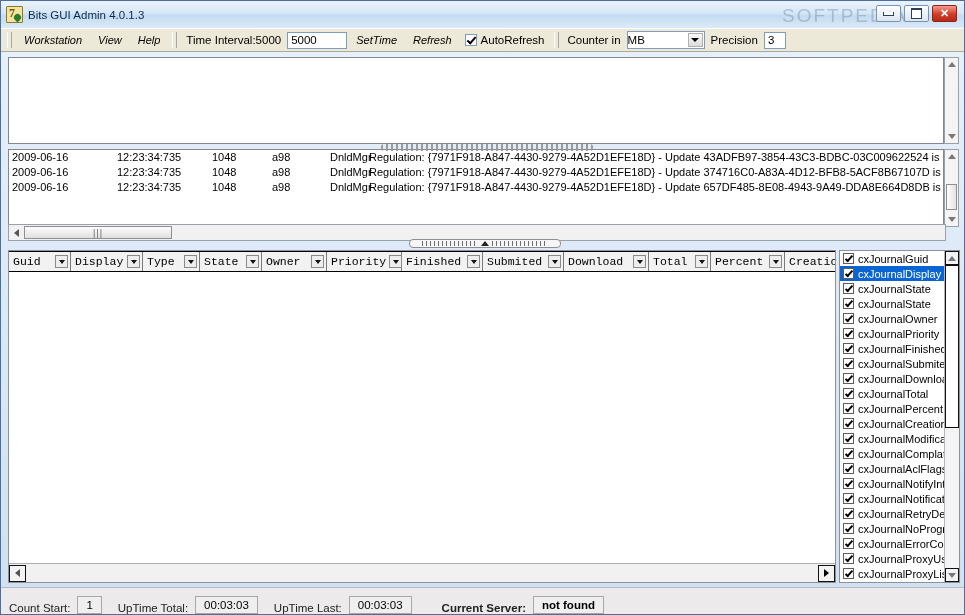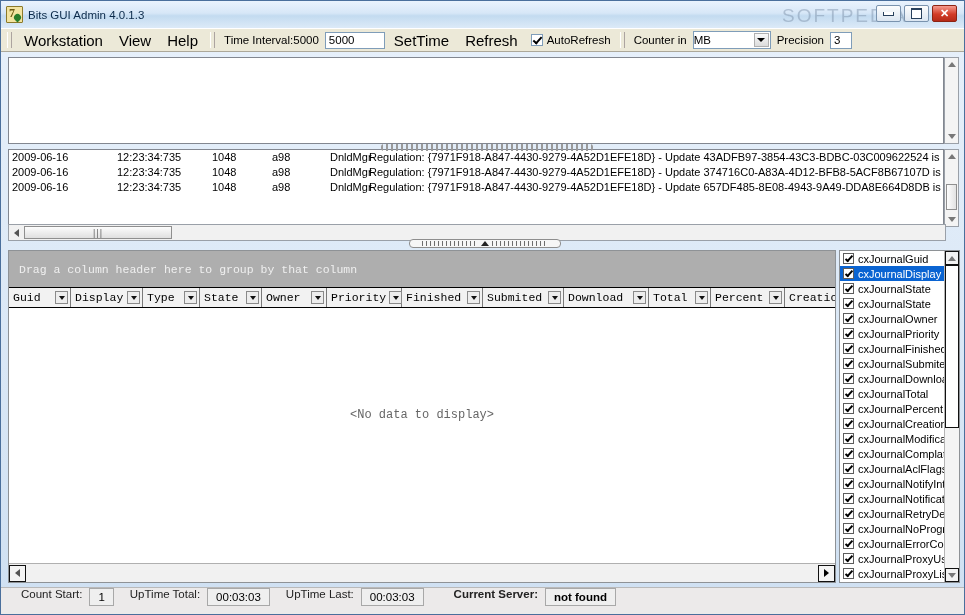--- a/index.html
+++ b/index.html
@@ -54,21 +54,21 @@
     background:linear-gradient(#f59a8e,#d23b27 55%,#b52a18);
     border-color:#8d2414;color:#fff;font-size:11px;font-weight:bold;
   }
   
   .toolbar{
     height:24px;background:#ece9d8;border-top:1px solid #fff;
     border-bottom:1px solid #aca899;
     display:flex;align-items:center;padding:0 3px;gap:2px;box-sizing:border-box;
   }
   .grip{width:3px;height:16px;border-left:1px solid #fff;border-right:1px solid #aca4a0;margin:0 3px;}
-  .menuitem{padding:2px 7px;font-size:15px;color:#000;white-space:nowrap;cursor:default;}
+  .menuitem{padding:2px 7px;font-size:11px;color:#000;white-space:nowrap;cursor:default;font-style:italic;}
   .tb-label{font-size:11.5px;padding:0 4px;white-space:nowrap;}
   .tb-input{
     height:17px;width:60px;border:1px solid #7f9db9;background:#fff;
     font-family:"Liberation Sans",sans-serif;font-size:11.5px;
     padding:0 3px;box-sizing:border-box;outline:none;
   }
   .tb-input.small{width:22px;}
   .chk{display:flex;align-items:center;gap:4px;padding:0 4px;font-size:11.5px;white-space:nowrap;}
   .cbox{
     width:12px;height:12px;border:1px solid #7f9db9;background:#fff;
@@ -221,21 +221,21 @@
     position:absolute;right:0;top:0;width:15px;bottom:0;background:#f4f4f4;
     border-left:1px solid #b5b5b5;box-sizing:border-box;
   }
   .ls-up{position:absolute;top:0;left:0;width:14px;height:14px;border:1px solid #111;background:#f2f2f2;display:flex;align-items:center;justify-content:center;box-sizing:border-box;}
   .ls-dn{position:absolute;bottom:0;left:0;width:14px;height:14px;border:1px solid #111;background:#f2f2f2;display:flex;align-items:center;justify-content:center;box-sizing:border-box;}
   .ls-thumb{position:absolute;left:0;top:14px;width:14px;height:163px;background:#fff;border:1px solid #111;box-sizing:border-box;}
   
   .statusbar{
     position:absolute;left:0;right:0;bottom:0;height:27px;
     background:#eceaea;border-top:1px solid #b9b9b9;
-    display:flex;align-items:flex-start;padding-left:20px;gap:0px;box-sizing:border-box;
+    display:flex;align-items:flex-end;padding-left:8px;gap:0px;box-sizing:border-box;
   }
   .st-label{font-size:11.5px;color:#222;padding:0 7px 0 0;white-space:nowrap;}
   .st-label.bold{font-weight:bold;padding-left:14px;}
   .st-val{
     height:18px;border:1px solid #a8a8a8;background:#efefef;
     display:flex;align-items:center;justify-content:center;
     font-size:11.5px;padding:0 8px;margin-right:16px;box-sizing:border-box;white-space:nowrap;
   }
   .st-val.bold{font-weight:bold;}
 </style>
@@ -335,23 +335,20 @@
     <div class="hs-thumb">|||</div>
   </div>
 
   <div class="splitbar">
     <span class="sp-dots"></span>
     <span class="tri-u-sm"></span>
     <span class="sp-dots"></span>
   </div>
 
   <div class="gridpanel">
-    <div class="groupbar">
-      <span>Drag a column header here to group by that column</span>
-    </div>
 
     <div class="headrow">
       <div class="hcell" style="width:62px">
           <span>Guid</span>
           <span class="hbtn">
             <span class="caret-s"></span>
           </span>
         </div>
       <div class="hcell" style="width:72px">
           <span>Display</span>
@@ -411,23 +408,20 @@
           <span>Percent</span>
           <span class="hbtn">
             <span class="caret-s"></span>
           </span>
         </div>
       <div class="hcell" style="width:95px">
           <span>CreationTime</span>
         </div>
     </div>
 
-    <div class="gridbody">
-      <div class="nodata">&lt;No data to display&gt;</div>
-    </div>
 
 
     <div class="gridhscroll">
       <div class="ghs-btn">
           <span class="tri-l"></span>
         </div>
       <div class="ghs-btn">
           <span class="tri-r"></span>
         </div>
     </div>

